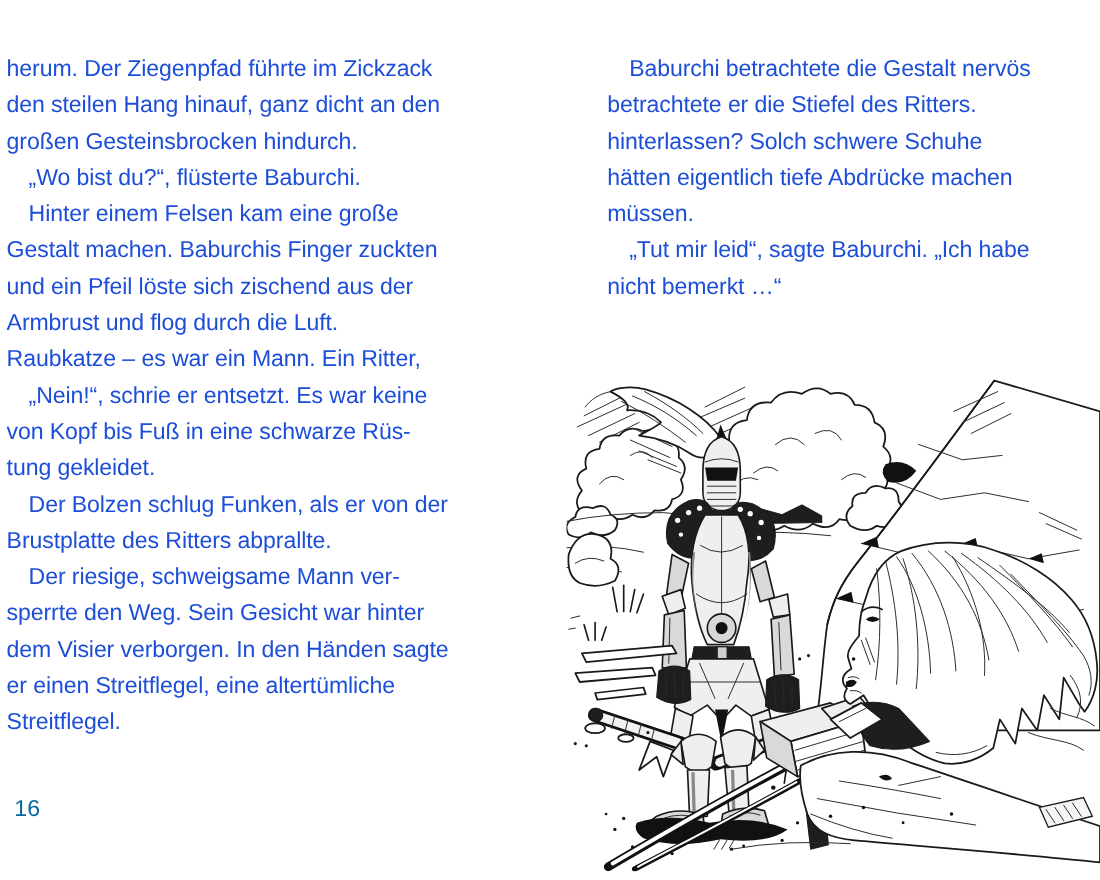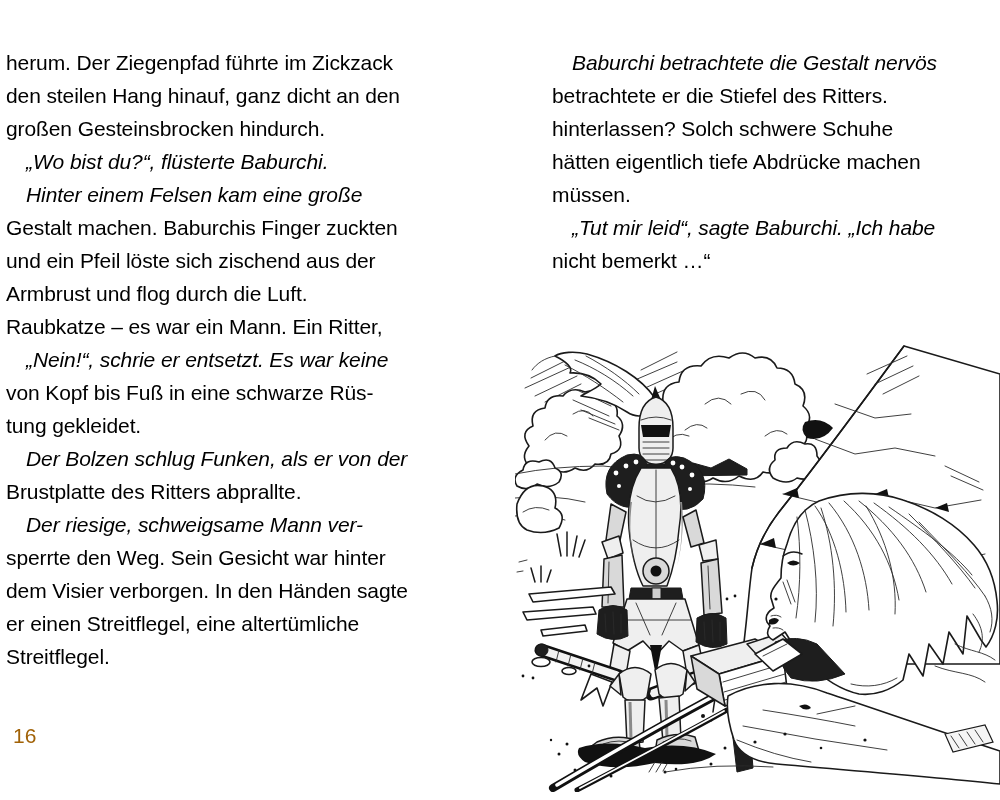--- a/index.html
+++ b/index.html
@@ -1,26 +1,26 @@
 <!DOCTYPE html>
 <html><head>
 <meta charset="utf-8">
 <style>
   html,body{margin:0;padding:0;}
   body{
     width:1000px;height:800px;background:#ffffff;overflow:hidden;position:relative;
     font-family:"Liberation Sans", sans-serif;
   }
   .page{position:absolute;inset:0;background:#fff;}
-  .col{position:absolute;top:46px;color:#000000;font-size:21px;letter-spacing:-0.1px;}
+  .col{position:absolute;top:46px;color:#1d4ed8;font-size:21px;letter-spacing:-0.1px;}
   .col .line{white-space:nowrap;line-height:33px;height:33px;}
-  .col .line.indent{padding-left:20px;font-style:italic;}
+  .col .line.indent{padding-left:20px;}
   .col-left{left:6px;width:440px;}
   .col-right{left:552px;width:446px;}
-  .pagenum{position:absolute;left:13px;top:722px;font-size:21px;color:#a16207;line-height:28px;}
+  .pagenum{position:absolute;left:13px;top:722px;font-size:21px;color:#0369a1;line-height:28px;}
   .illu{position:absolute;left:515px;top:344px;width:485px;height:448px;}
   svg{display:block;}
   .ln{fill:none;stroke:#1a1a1a;stroke-width:1.5;stroke-linecap:round;stroke-linejoin:round;}
   .thin{fill:none;stroke:#2a2a2a;stroke-width:0.9;stroke-linecap:round;}
   .wh{fill:#ffffff;stroke:#1a1a1a;stroke-width:1.6;stroke-linejoin:round;}
   .gy{fill:#d9d9d9;stroke:#1a1a1a;stroke-width:1.5;stroke-linejoin:round;}
   .lgy{fill:#efefef;stroke:#1a1a1a;stroke-width:1.5;stroke-linejoin:round;}
   .dk{fill:#1e1e1e;stroke:#1a1a1a;stroke-width:1;stroke-linejoin:round;}
   .blk{fill:#111111;stroke:none;}
 </style>

